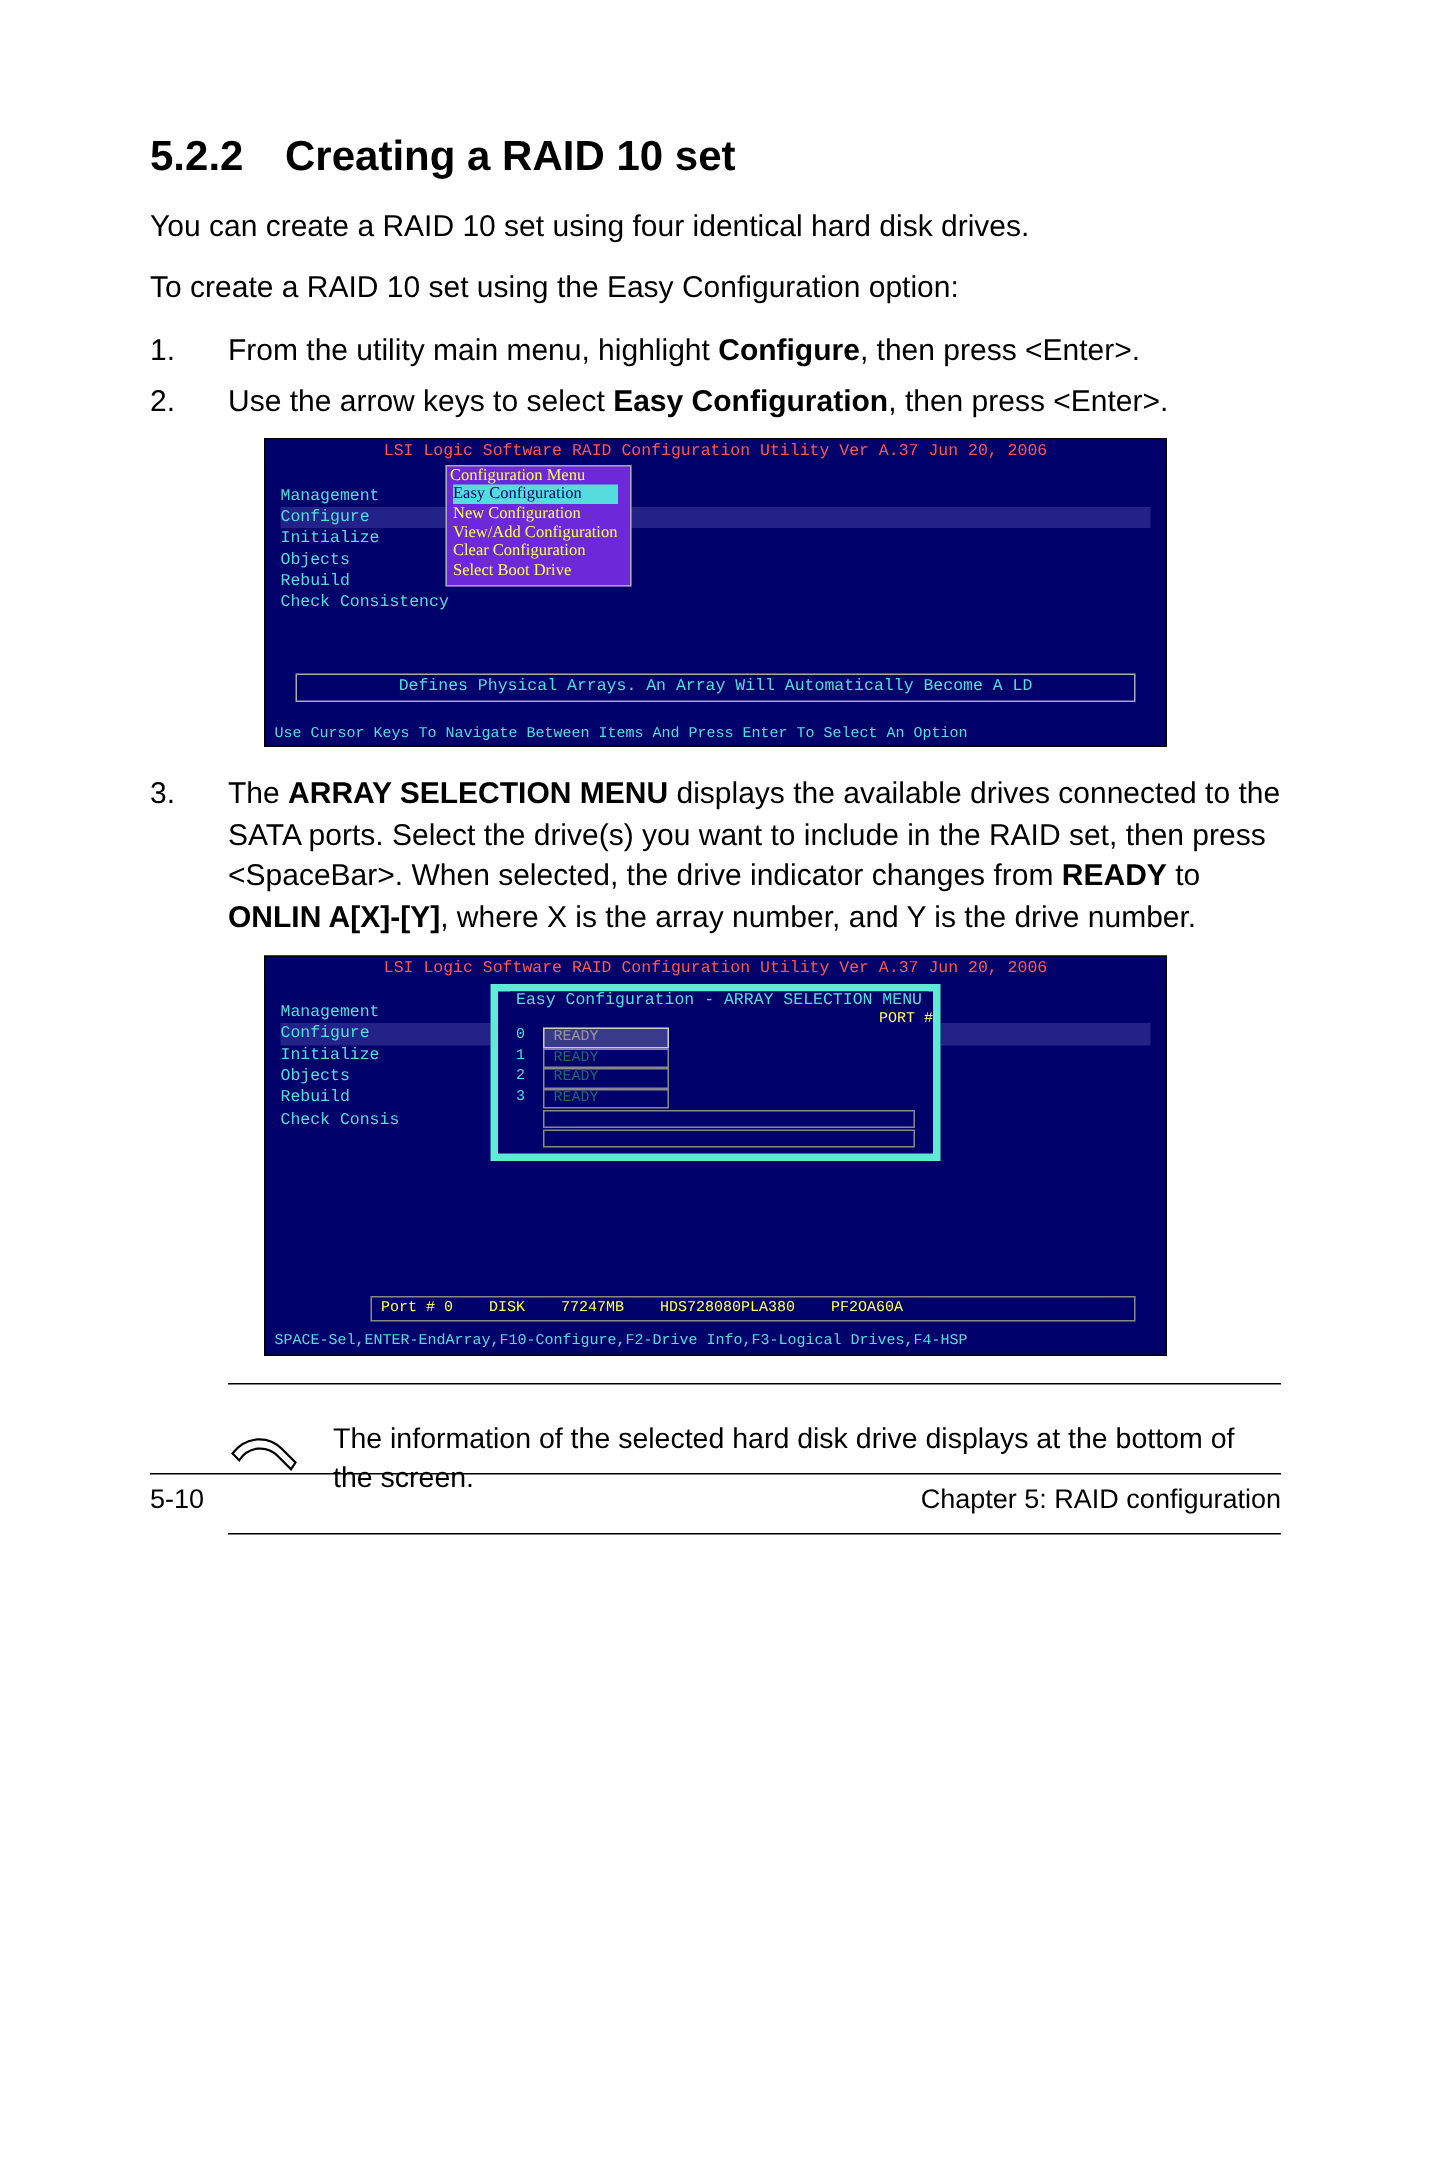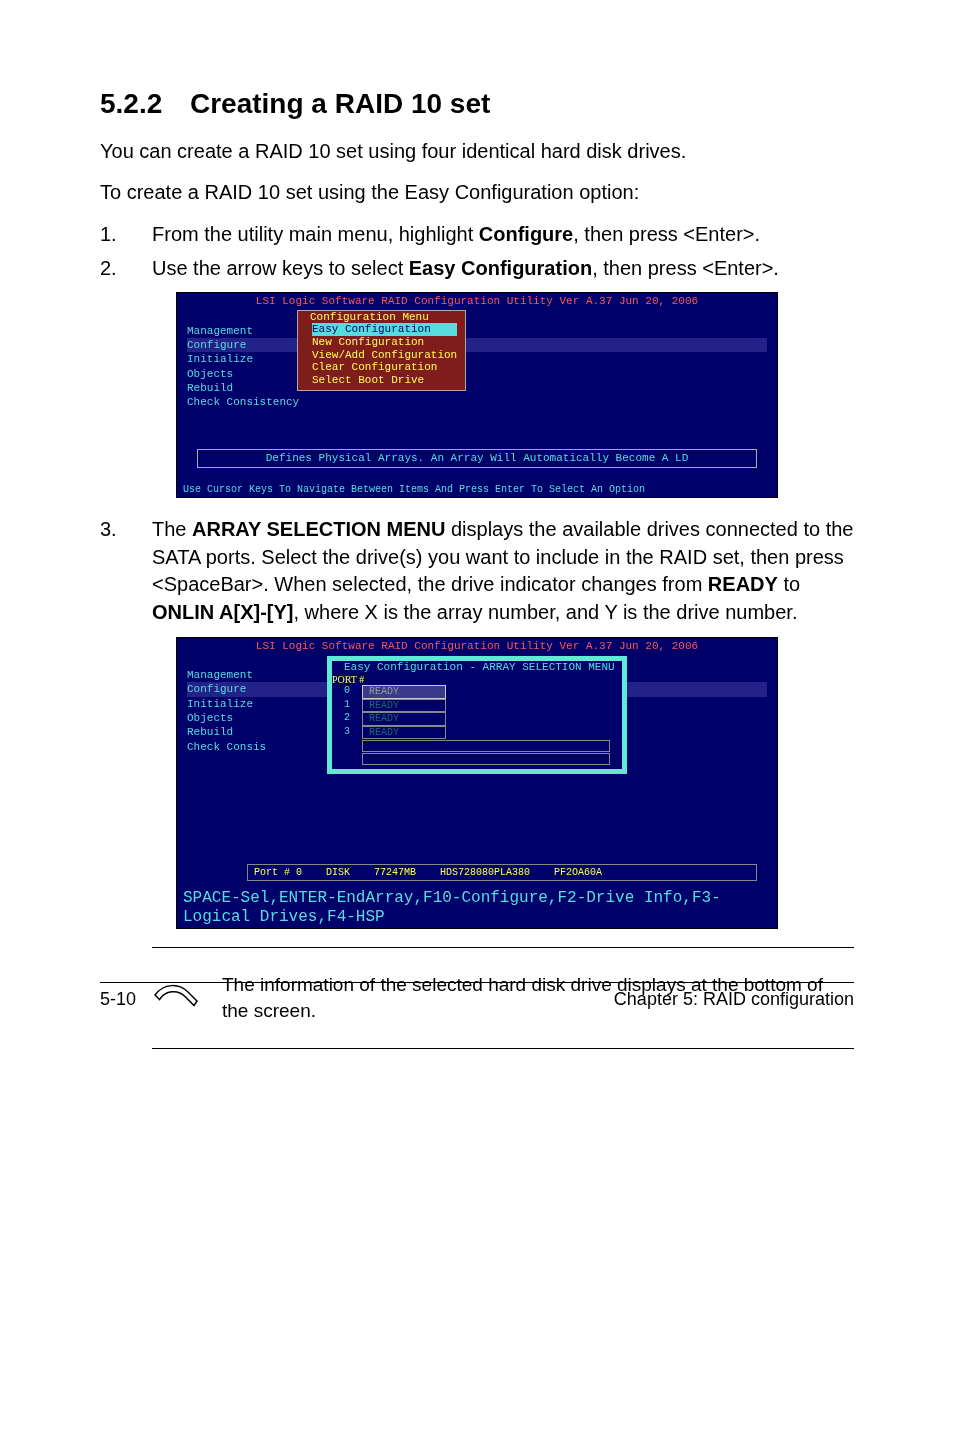--- a/index.html
+++ b/index.html
@@ -68,23 +68,24 @@
   .term .menu-list {
     color: #55dddd;
     line-height: 1.3;
     margin-top: 6px;
   }
   .term .menu-list .sel { background:#222288; color:#55dddd; }
   .term .cfgbox {
     position: absolute;
     left: 120px; top: 0px;
     border: 1px solid #aaaaaa;
-    padding: 2px 8px 4px 14px;
+    padding: 2px 8px 4px 4px;
     color: #ffff55;
-    background:#7f1d1d;
+    background:#6d28d9;
+    font-family:Liberation Serif, serif;
   }
   .term .cfgbox .title { color:#ffff55; text-align:left; margin:-2px 0 0 -2px; }
   .term .cfgbox .sel { background:#55dddd; color:#00006b; }
   .term .msgbox {
     margin: 40px 10px 2px 10px;
     border: 1px solid #aaa;
     color: #55dddd;
     text-align: center;
     padding: 2px 0;
     font-size: 11px;
@@ -98,38 +99,38 @@
   .term2 .arrbox {
     position:absolute;
     left:150px; top:2px;
     border:5px solid #5eead4;
     width:290px;
     color:#54dddd;
     background:#00006b;
     padding-bottom:4px;
   }
   .term2 .arrbox .title { color:#54dddd; font-size:11px; margin-top:-8px; background:#00006b; display:inline-block; padding:0 4px; margin-left:8px;}
-  .term2 .arrbox .porthdr { color:#ffff55; font-size:10px; text-align:left;font-family:Liberation Serif, serif; }
+  .term2 .arrbox .porthdr { color:#ffff55; font-size:10px; text-align:right; }
   .term2 .drvrow { display:flex; font-size:10px; padding:0 12px; }
   .term2 .drvrow .id { color:#55dddd; width:18px; }
   .term2 .drvrow .st { color:#1a6a6a; border:1px solid #888; padding:0 6px; width:70px; }
   .term2 .drvrow.sel .st { background:#3a3a8c; color:#999; border:1px solid #ccc;}
   .term2 .arrbox .blank { border:1px solid #888; height:10px; margin:1px 12px 0 30px; }
   .term2 .infobar {
     margin: 110px 10px 2px 60px;
     border:1px solid #888;
     color:#ffff55;
     font-size:10px;
     padding: 2px 6px;
     display:flex;
     gap:24px;
   }
   .term2 .footer2 {
     color:#55dddd;
-    font-size:16px;
+    font-size:10px;
     padding:0 22px 2px 6px;
   }
 
   
   .step3 { display:flex; font-size:20px; line-height:1.38; margin: 8px 0 10px 0;}
   .step3 .num { width:52px; flex:0 0 52px; }
   .step3 .txt { flex:1; }
 
   
   .note {

